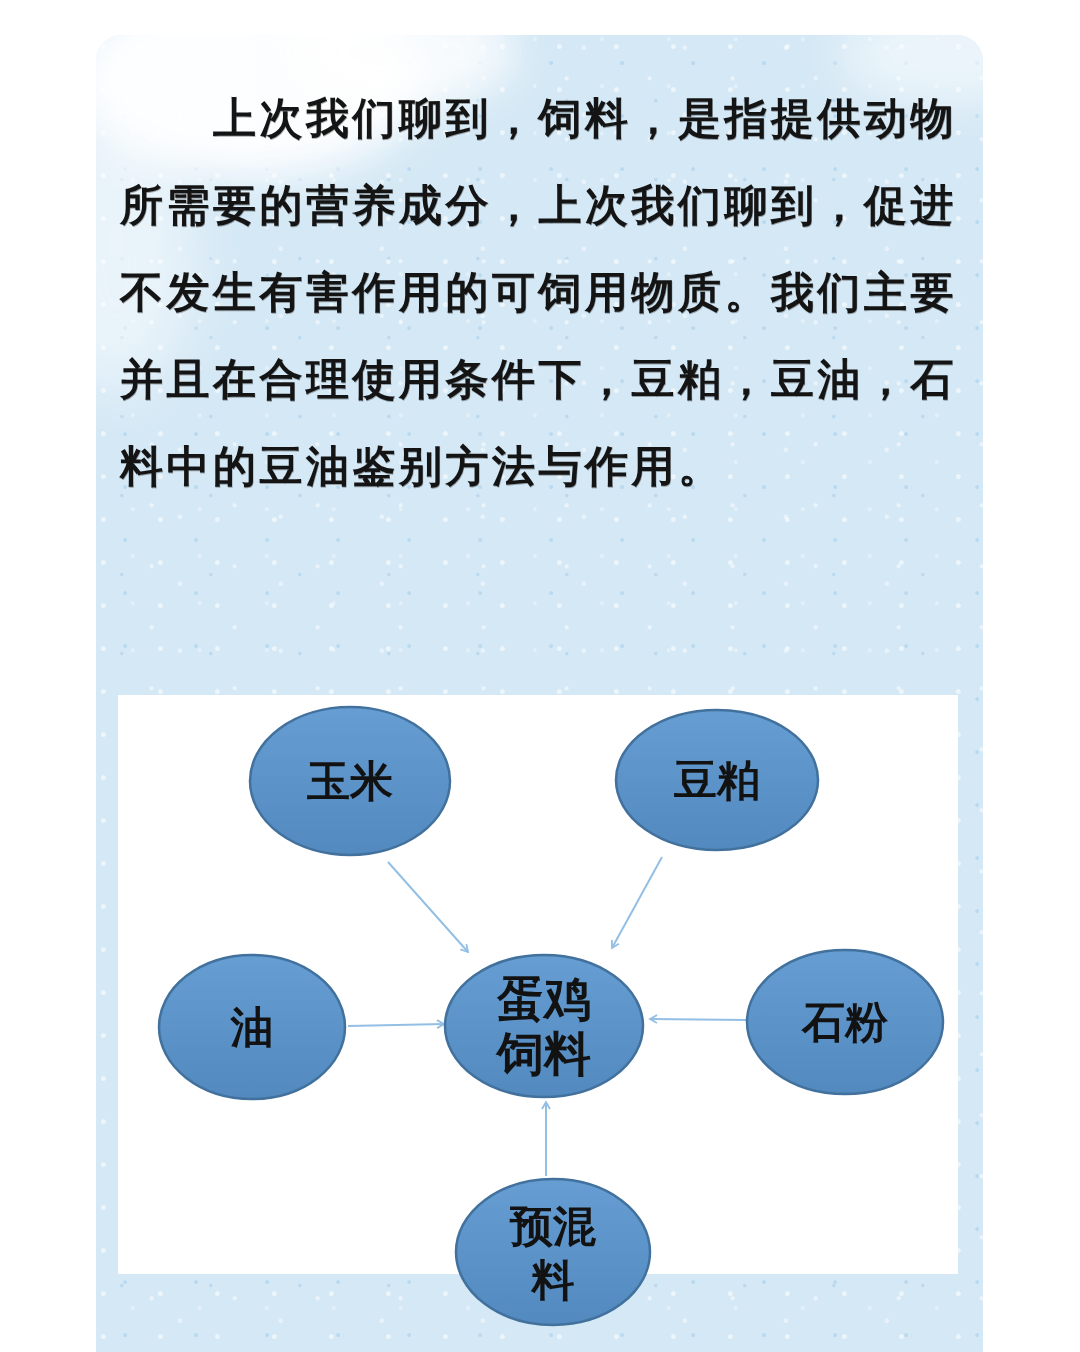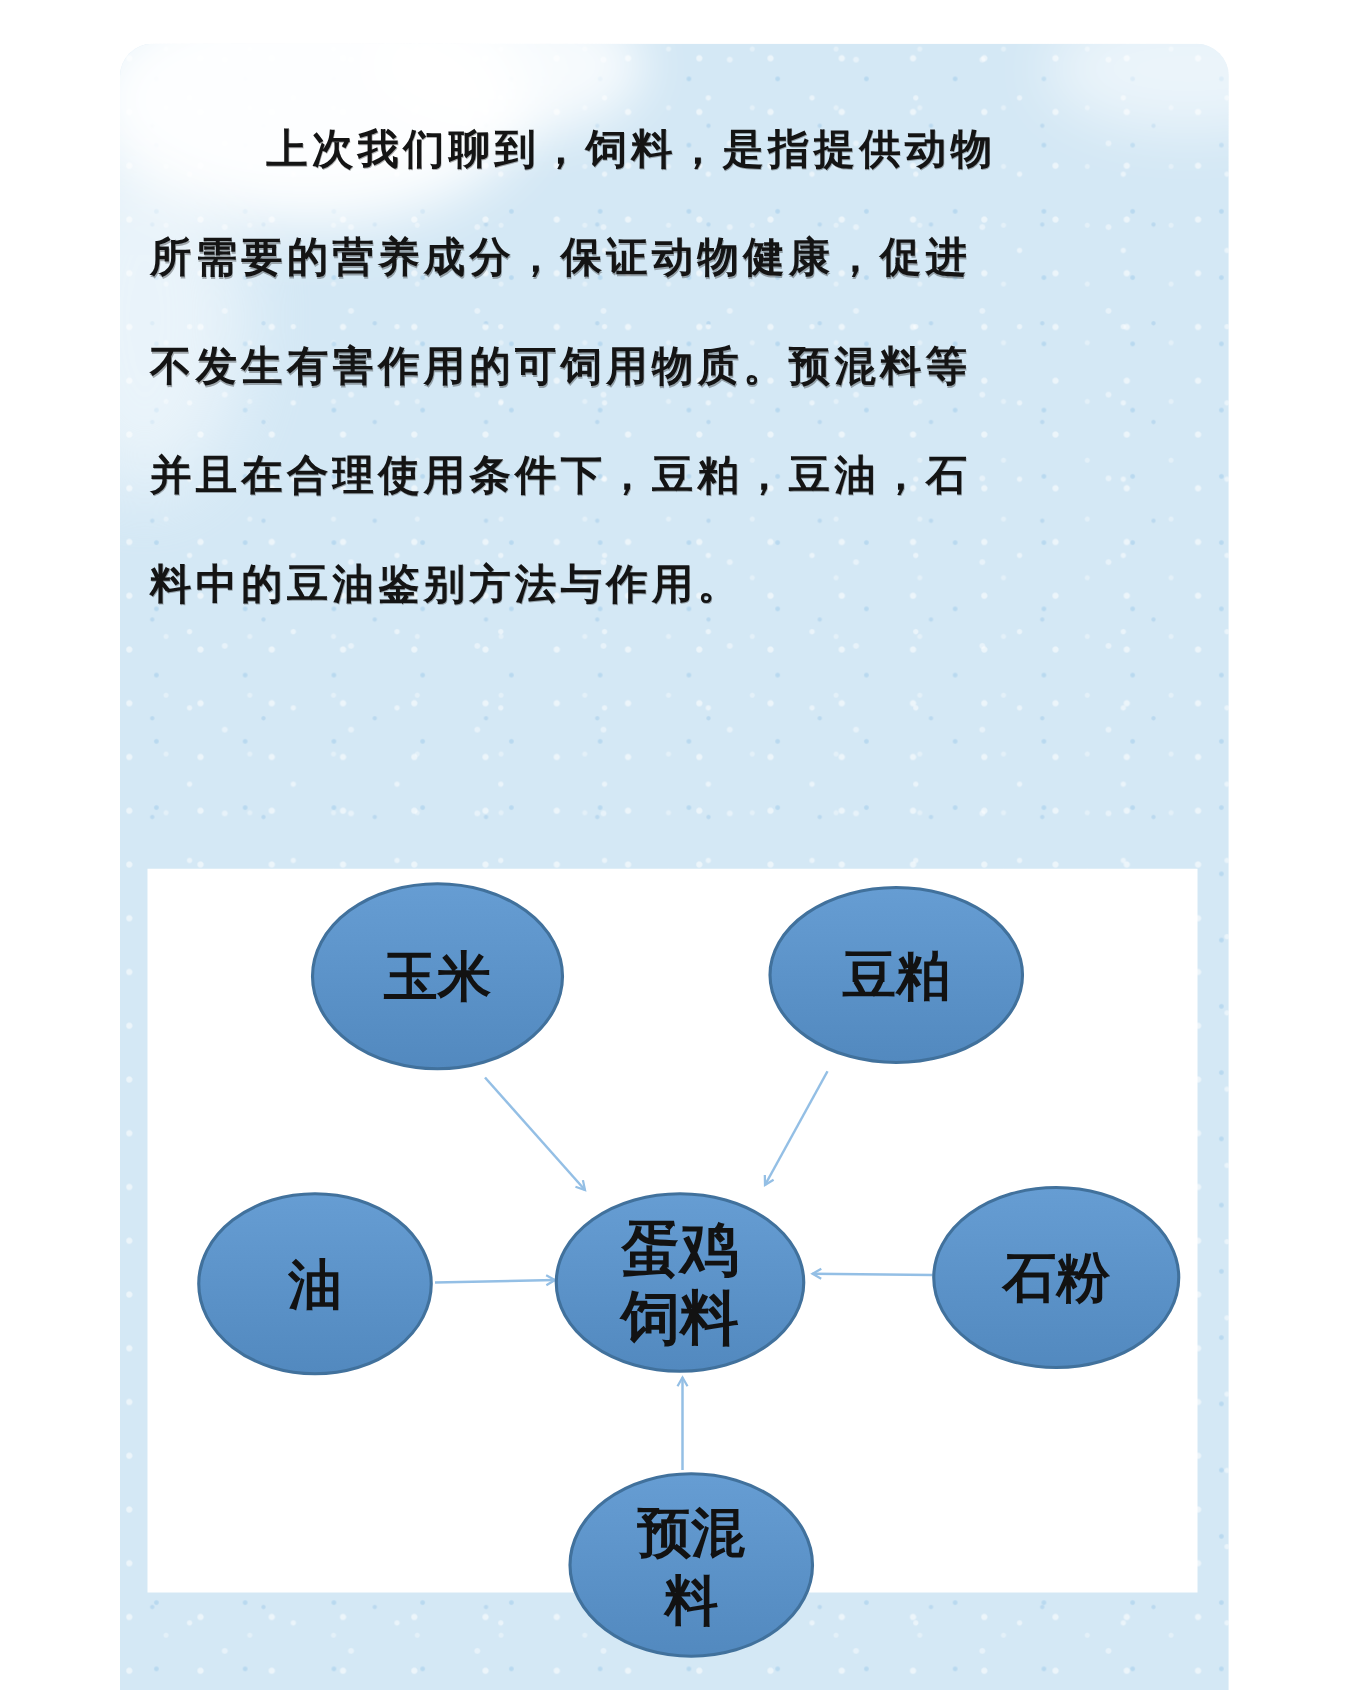--- a/index.html
+++ b/index.html
@@ -35,21 +35,21 @@
 
   
   .article{
     position:absolute;
     left:24px;top:40px;
     width:842px;
     color:#141414;
   }
   .article .line{
     margin:0;
-    font-size:33px;
+    font-size:43px;
     line-height:87px;
     letter-spacing:3.5px;
     font-weight:600;
     white-space:nowrap;
     text-shadow:0.5px 1.2px 0.5px rgba(30,30,30,0.35);
   }
   .article .line.indent{ text-indent:93px; }
 
   
   .diagram-panel{
@@ -75,22 +75,22 @@
 
 <div class="page">
   <div class="paper">
     <div class="cloud cloud-a"></div>
     <div class="cloud cloud-b"></div>
     <div class="cloud cloud-c"></div>
     <div class="cloud cloud-d"></div>
 
     <div class="article">
       <p class="line indent">上次我们聊到，饲料，是指提供动物</p>
-      <p class="line">所需要的营养成分，保证动物健康，促进</p>
-      <p class="line">不发生有害作用的可饲用物质。预混料等</p>
+      <p class="line">所需要的营养成分，上次我们聊到，促进</p>
+      <p class="line">不发生有害作用的可饲用物质。我们主要</p>
       <p class="line">并且在合理使用条件下，豆粕，豆油，石</p>
       <p class="line">料中的豆油鉴别方法与作用。</p>
     </div>
 
     <div class="diagram-panel">
       <svg class="diagram-svg" viewBox="0 0 840 633">
         <defs>
           <linearGradient id="nodeFill" x1="0" y1="0" x2="0" y2="1">
             <stop offset="0" stop-color="#669dd3"></stop>
             <stop offset="1" stop-color="#5289bf"></stop>

